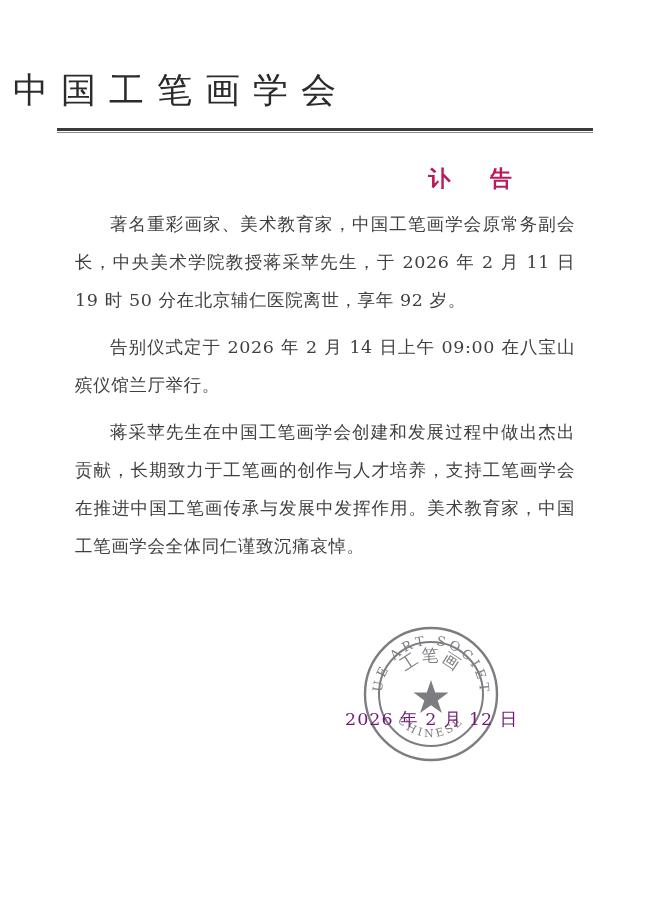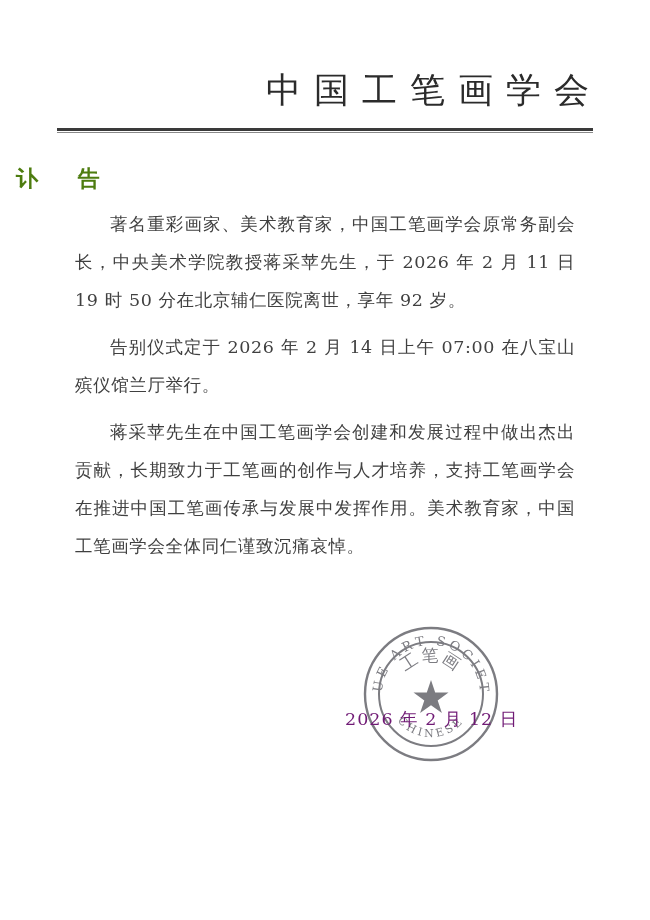--- a/index.html
+++ b/index.html
@@ -22,21 +22,21 @@
     height: 920px;
     background: #ffffff;
   }
 
   
   .masthead {
     position: absolute;
     top: 68px;
     left: 0;
     width: 602px;
-    text-align: right;
+    text-align: left;
   }
   .masthead-title {
     font-family: "DejaVu Serif", "Liberation Serif", serif;
     font-size: 35px;
     line-height: 44px;
     letter-spacing: 13px;
     text-indent: 13px;
     color: #2b2b2b;
     white-space: nowrap;
   }
@@ -59,28 +59,28 @@
     height: 1px;
     background: #8a8a8a;
   }
 
   
   .doc-title {
     position: absolute;
     top: 163px;
     left: 0;
     width: 528px;
-    text-align: left;
+    text-align: right;
     font-family: "DejaVu Serif", "Liberation Serif", serif;
     font-weight: bold;
     font-size: 22px;
     line-height: 30px;
     letter-spacing: 16px;
     text-indent: 16px;
-    color: #4d7c0f;
+    color: #be185d;
   }
 
   
   .body-area {
     position: absolute;
     top: 205px;
     left: 75px;
     width: 500px;
   }
   .para {
@@ -142,21 +142,21 @@
   <div class="rule-wrap">
     <div class="rule-thick"></div>
     <div class="rule-gap"></div>
     <div class="rule-thin"></div>
   </div>
 
   <div class="doc-title">讣  告</div>
 
   <div class="body-area">
     <p class="para">著名重彩画家、美术教育家，中国工笔画学会原常务副会长，中央美术学院教授蒋采苹先生，于 2026 年 2 月 11 日 19 时 50 分在北京辅仁医院离世，享年 92 岁。</p>
-    <p class="para">告别仪式定于 2026 年 2 月 14 日上午 07:00 在八宝山殡仪馆兰厅举行。</p>
+    <p class="para">告别仪式定于 2026 年 2 月 14 日上午 09:00 在八宝山殡仪馆兰厅举行。</p>
     <p class="para">蒋采苹先生在中国工笔画学会创建和发展过程中做出杰出贡献，长期致力于工笔画的创作与人才培养，支持工笔画学会在推进中国工笔画传承与发展中发挥作用。美术教育家，中国工笔画学会全体同仁谨致沉痛哀悼。</p>
   </div>
 
   <div class="sign-block">
 
     <div class="seal">
       <svg viewBox="0 0 138 138" xmlns="http://www.w3.org/2000/svg">
         <defs>
           <path id="arcTop" d="M 20,69 A 49,49 0 0 1 118,69" fill="none"></path>
           <path id="arcBottom" d="M 26,69 A 43,43 0 0 0 112,69" fill="none"></path>

